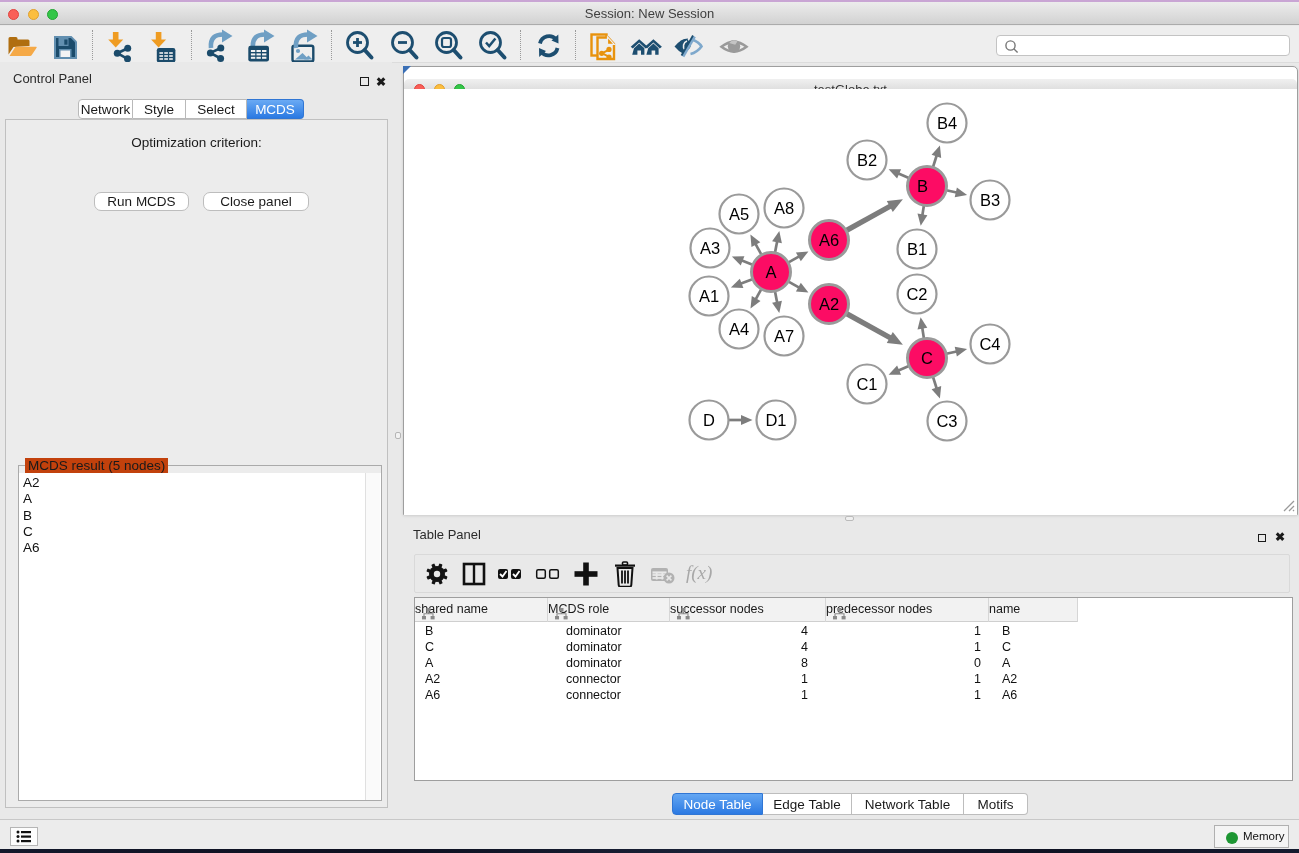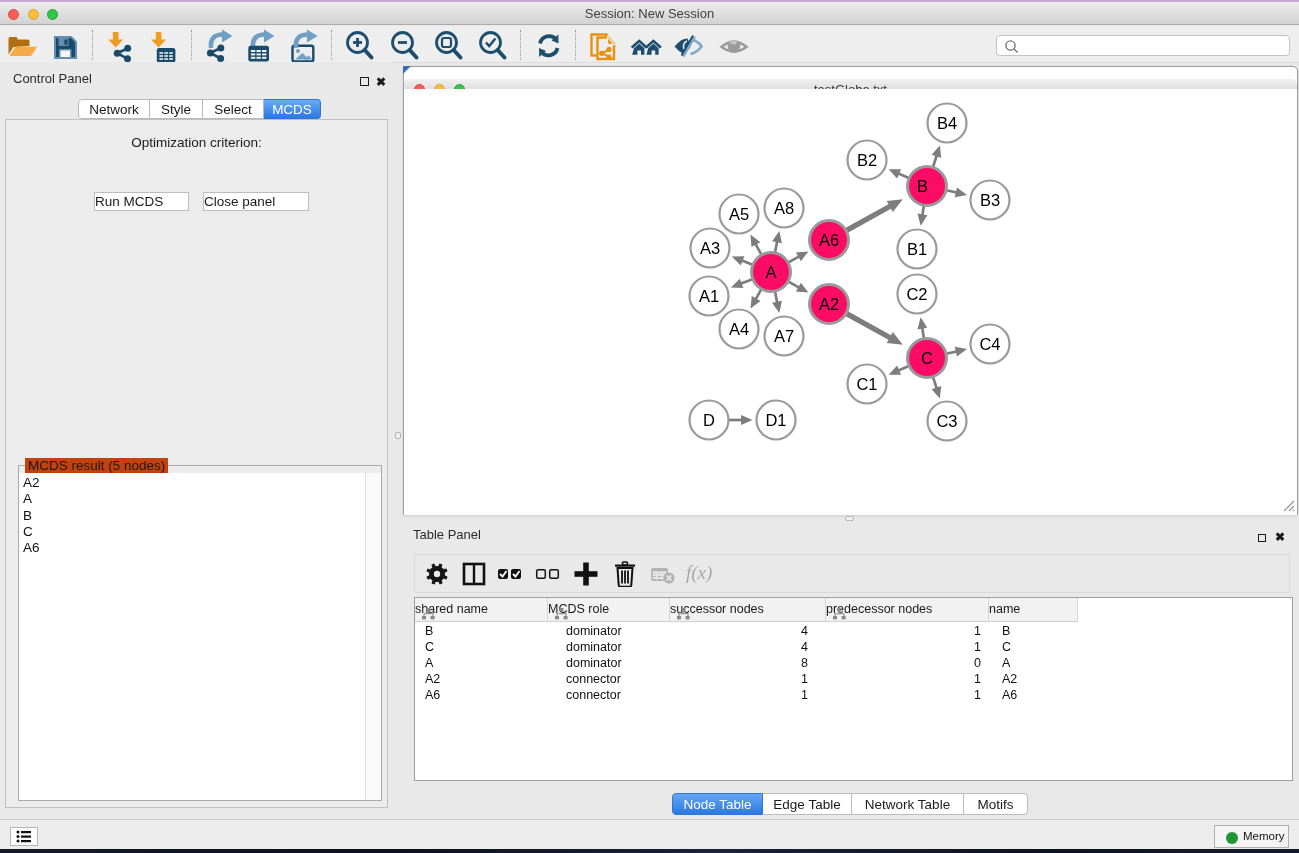--- a/index.html
+++ b/index.html
@@ -26,22 +26,22 @@
 #cptabs div:first-child { border-left:1px solid #b9b9b9; border-radius:4px 0 0 4px; }
 #cptabs div.sel { background:linear-gradient(#6aaaf4,#2a79e2); color:#fff; border-color:#3076d4;
   border-radius:0 4px 4px 0; }
 #cpbody { position:absolute; left:5px; top:57px; width:383px; height:689px; border:1px solid #c0c0c0;
   background:#ececec; }
 #optlabel { position:absolute; left:0; top:15px; width:100%; text-align:center; font-size:13.5px; color:#1a1a1a; }
 #combo { position:absolute; left:38px; top:39px; width:312px; height:20px; background:#fff;
   border:1px solid #b5b5b5; border-radius:4px; font-size:13.5px; color:#1a1a1a; line-height:19px; padding-left:12px; }
 #combo .step { position:absolute; right:-1px; top:-1px; width:23px; height:20px; border-radius:4px;
   background:linear-gradient(#68a9f5,#2b79e2); }
-.btn { position:absolute; height:19px; background:#fff; border:1px solid #bdbdbd; border-radius:0;
-  font-size:13.5px; color:#1a1a1a; line-height:17px; }
+.btn { position:absolute; height:19px; background:#fff; border:1px solid #bdbdbd; border-radius:7px;
+  font-size:13.5px; color:#1a1a1a; text-align:center; line-height:17px; }
 #mcdsbox { position:absolute; left:12px; top:338px; width:364px; height:344px; }
 #mcdsbox .bxborder { position:absolute; left:0; top:7px; width:100%; height:336px; border:1px solid #aaaaaa; }
 #mcdsbox .bxlabel { position:absolute; left:7px; top:0; background:#c2410c; padding:0 3px; font-size:13.5px; color:#1a1a1a; }
 #mcdslist { position:absolute; left:1px; top:15px; width:362px; height:327px; background:#fff; font-size:13.5px; color:#111; }
 #mcdslist .sb { position:absolute; right:1px; top:0px; width:15px; height:327px; background:#fafafa; border-left:1px solid #e0e0e0; }
 #mcdslist ul { list-style:none; padding:2px 0 0 4px; }
 #mcdslist li { height:16.3px; line-height:16.3px; }
 #splitgrip { position:absolute; left:395px; top:430px; width:6px; height:7px; border:1px solid #b5b5b5; background:#f2f2f2; border-radius:2px; }
 #gwin { position:absolute; left:403px; top:64px; width:895px; height:449px; background:#fff;
   border:1px solid #9e9e9e; border-radius:5px 5px 0 0; box-shadow:0 1px 3px rgba(0,0,0,0.12); }
@@ -219,21 +219,21 @@
           <circle cx="6.5" cy="6.5" r="4.6" fill="none" stroke="#777" stroke-width="1.4"></circle>
           <line x1="9.8" y1="9.8" x2="13.6" y2="13.6" stroke="#777" stroke-width="1.4"></line>
         </svg>
       </div>
   </div>
   <div id="cpanel">
     <div class="title">Control Panel</div>
     <div class="paneicons" style="left:360px"><span class="sqicon"></span></div>
     <div class="paneicons" style="left:376px"><span class="xicon">✖</span></div>
     <div id="cptabs">
-      <div style="width:72px">Network</div>
+      <div style="width:55px">Network</div>
       <div style="width:53px">Style</div>
       <div style="width:61px">Select</div>
       <div class="sel" style="width:57px">MCDS</div>
     </div>
     <div id="cpbody">
       <div id="optlabel">Optimization criterion:</div>
       <div class="btn" style="left:88px;top:71.5px;width:95px">Run MCDS</div>
       <div class="btn" style="left:197px;top:71.5px;width:106px">Close panel</div>
       <div id="mcdsbox">
         <div class="bxborder"></div>

